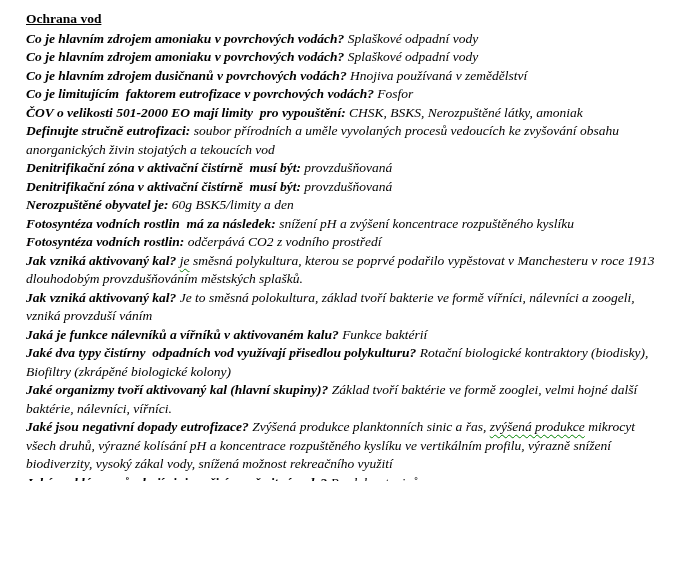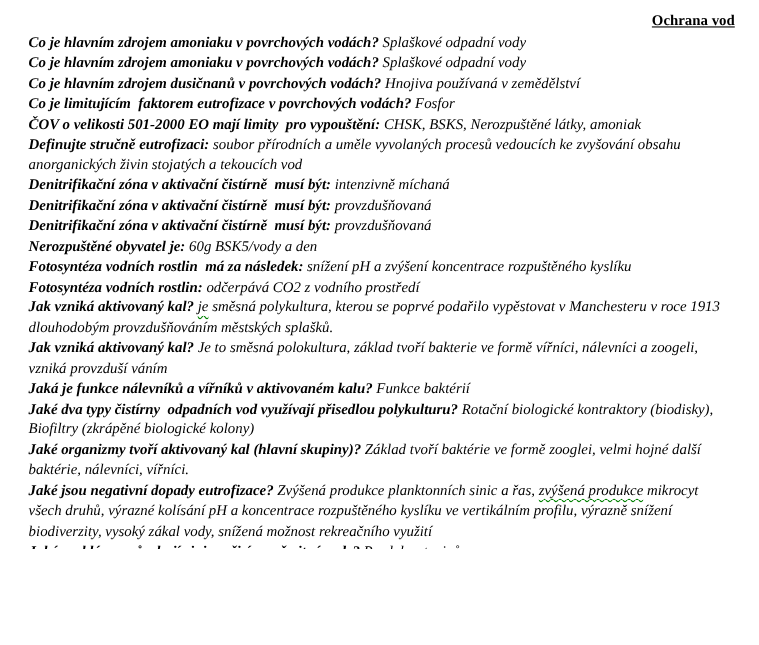--- a/index.html
+++ b/index.html
@@ -18,21 +18,20 @@
     padding: 10px 22px 0 26px;
     width: 642px;
   }
   .title {
     font-weight: bold;
     font-size: 13.5px;
     line-height: 18.5px;
     text-decoration: underline;
     white-space: pre-wrap;
     margin-bottom: 1px;
-    text-align: right;
   }
   .line {
     margin: 0;
     font-size: 13.5px;
     line-height: 18.5px;
     white-space: pre-wrap;
     font-style: italic;
   }
   .line b {
     font-weight: bold;
@@ -56,24 +55,23 @@
 
 <div class="doc">
   <div class="title">Ochrana vod</div>
   <div id="qa-list">
       <p class="line"><b>Co je hlavním zdrojem amoniaku v povrchových vodách? </b><span>Splaškové odpadní vody</span></p>
       <p class="line"><b>Co je hlavním zdrojem amoniaku v povrchových vodách? </b><span>Splaškové odpadní vody</span></p>
       <p class="line"><b>Co je hlavním zdrojem dusičnanů v povrchových vodách? </b><span>Hnojiva používaná v zemědělství</span></p>
       <p class="line"><b>Co je limitujícím  faktorem eutrofizace v povrchových vodách? </b><span>Fosfor</span></p>
       <p class="line"><b>ČOV o velikosti 501-2000 EO mají limity  pro vypouštění: </b><span>CHSK, BSKS, Nerozpuštěné látky, amoniak</span></p>
       <p class="line"><b>Definujte stručně eutrofizaci: </b><span>soubor přírodních a uměle vyvolaných procesů vedoucích ke zvyšování obsahu anorganických živin stojatých a tekoucích vod</span></p>
-      <p class="line"><b>Denitrifikační zóna v aktivační čistírně  musí být: </b><span>intenzivně míchaná</span></p>
       <p class="line"><b>Denitrifikační zóna v aktivační čistírně  musí být: </b><span>provzdušňovaná</span></p>
       <p class="line"><b>Denitrifikační zóna v aktivační čistírně  musí být: </b><span>provzdušňovaná</span></p>
-      <p class="line"><b>Nerozpuštěné obyvatel je: </b><span>60g BSK5/vody a den</span></p>
+      <p class="line"><b>Nerozpuštěné obyvatel je: </b><span>60g BSK5/limity a den</span></p>
       <p class="line"><b>Fotosyntéza vodních rostlin  má za následek: </b><span>snížení pH a zvýšení koncentrace rozpuštěného kyslíku</span></p>
       <p class="line"><b>Fotosyntéza vodních rostlin: </b><span>odčerpává CO2 z vodního prostředí</span></p>
       <p class="line"><b>Jak vzniká aktivovaný kal? </b><span class="squiggle">je</span><span> směsná polykultura, kterou se poprvé podařilo vypěstovat v Manchesteru v roce 1913 dlouhodobým provzdušňováním městských splašků.</span></p>
       <p class="line"><b>Jak vzniká aktivovaný kal? </b><span>Je to směsná polokultura, základ tvoří bakterie ve formě vířníci, nálevníci a zoogeli, vzniká provzduší váním</span></p>
       <p class="line"><b>Jaká je funkce nálevníků a vířníků v aktivovaném kalu? </b><span>Funkce baktérií</span></p>
       <p class="line"><b>Jaké dva typy čistírny  odpadních vod využívají přisedlou polykulturu? </b><span>Rotační biologické kontraktory (biodisky), Biofiltry (zkrápěné biologické kolony)</span></p>
       <p class="line"><b>Jaké organizmy tvoří aktivovaný kal (hlavní skupiny)? </b><span>Základ tvoří baktérie ve formě zooglei, velmi hojné další baktérie, nálevníci, vířníci.</span></p>
       <p class="line"><b>Jaké jsou negativní dopady eutrofizace? </b><span>Zvýšená produkce planktonních sinic a řas, </span><span class="squiggle">zvýšená produkce</span><span> mikrocyt všech druhů, výrazné kolísání pH a koncentrace rozpuštěného kyslíku ve vertikálním profilu, výrazně snížení biodiverzity, vysoký zákal vody, snížená možnost rekreačního využití</span></p>
       <p class="line partial"><b>Jaké problémy způsobují sinice při úpravě pitné vody? </b><span>Produkce toxinů</span></p>
     </div>

